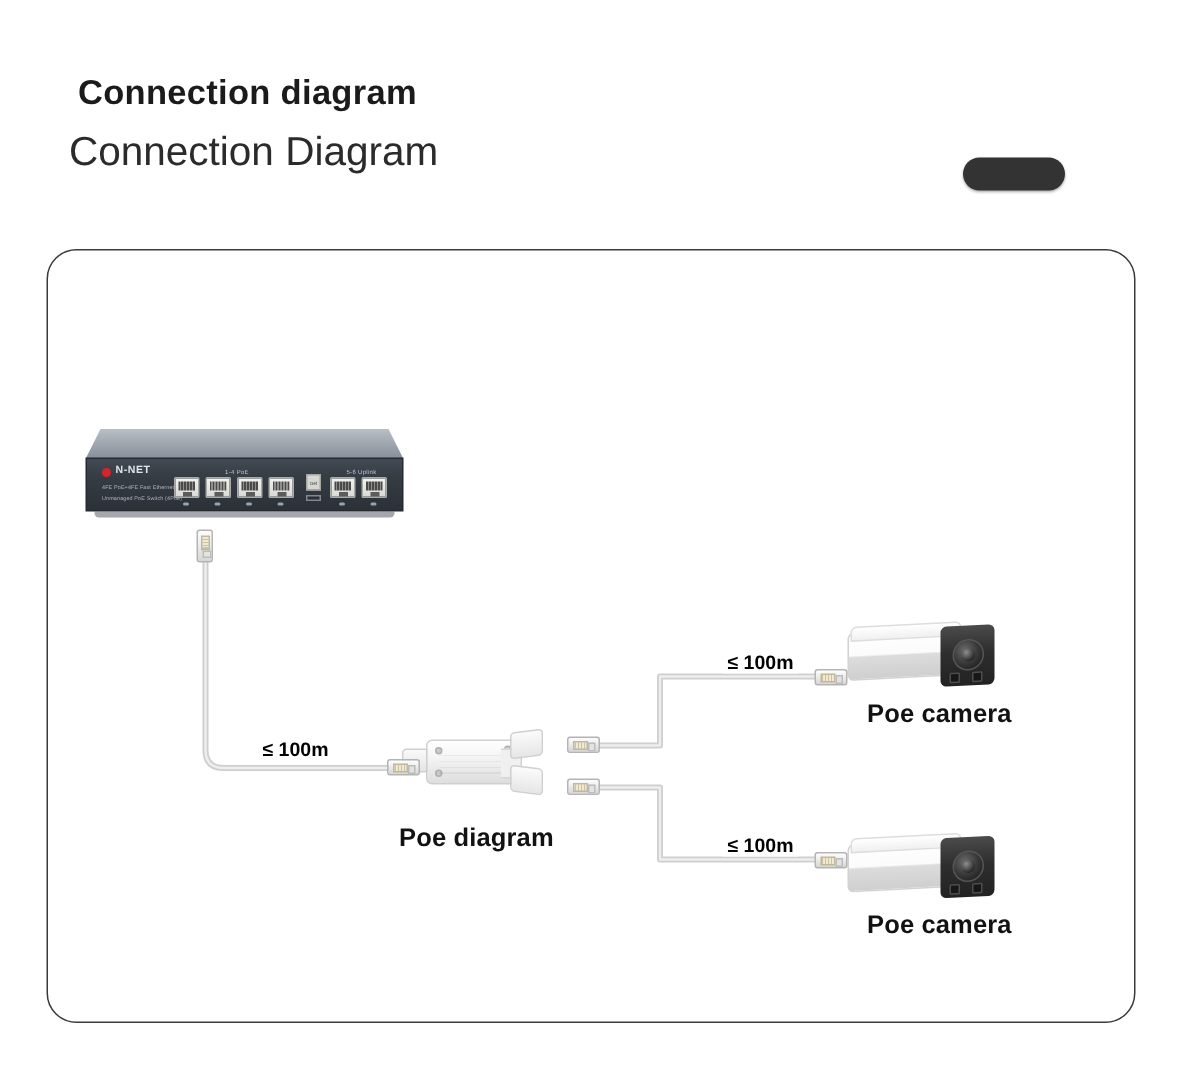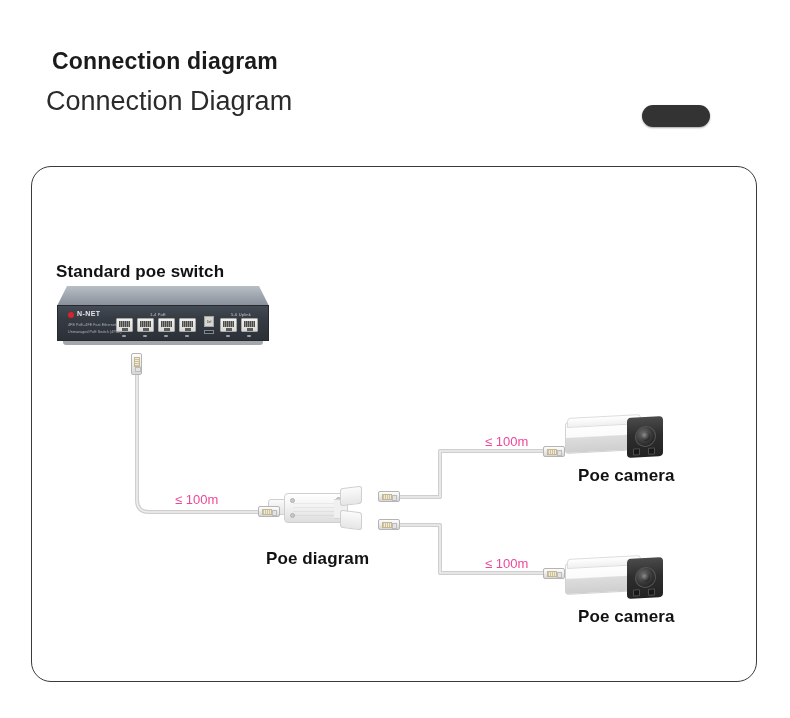--- a/index.html
+++ b/index.html
@@ -81,22 +81,22 @@
   }
   .label-switch  { left: 56px;  top: 262px; }
   .label-rep     { left: 266px; top: 549px; }
   .label-cam1    { left: 578px; top: 466px; }
   .label-cam2    { left: 578px; top: 607px; }
 
   
   .dist {
     position: absolute;
     font-size: 13px;
-    font-weight: normal;
-    color: #ec4899;
+    font-weight: bold;
+    color: #000000;
     white-space: nowrap;
     background: #ffffff;
     padding: 0 3px;
   }
   .dist-left { left: 172px; top: 492px; }
   .dist-top  { left: 482px; top: 434px; }
   .dist-bot  { left: 482px; top: 556px; }
 
   
   .cable-svg {
@@ -539,21 +539,20 @@
         <div class="port-led" style="left:6px;"></div>
         <div class="port-led" style="left:27px;"></div>
       </div>
 
       <div class="btn-blk">Def</div>
       <div class="btn-blk2"></div>
     </div>
     <div class="foot"></div>
   </div>
 
-  <div class="dev-label label-switch">Standard poe switch</div>
 
   <div class="rj45 vert" style="left:131px; top:353px;">
     <span class="pins"></span>
       <span class="tab"></span>
   </div>
 
   <div class="repeater">
     <div class="rep-in"></div>
     <div class="rep-body">
       <div class="rep-screw" style="left:5px;  top:4px;"></div>

